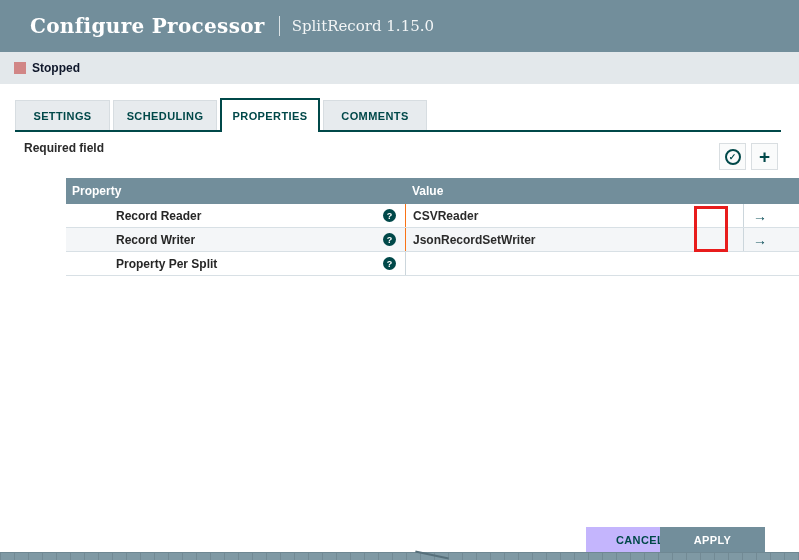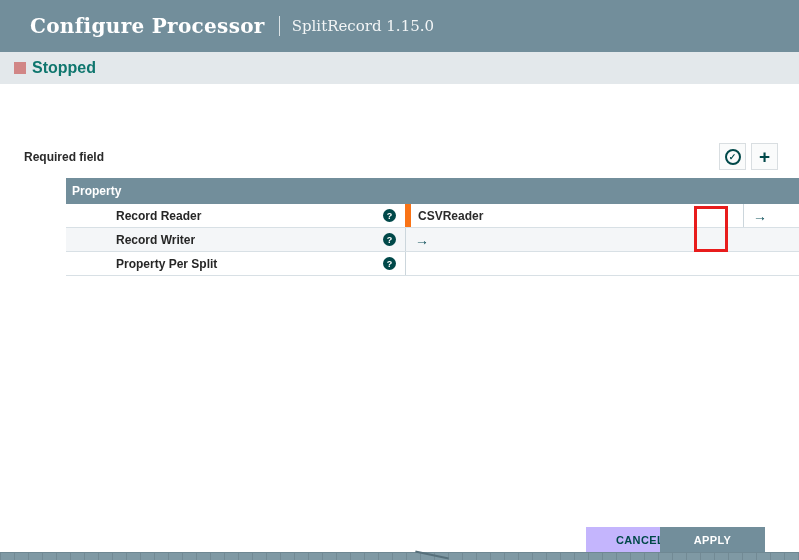--- a/index.html
+++ b/index.html
@@ -27,21 +27,21 @@
     font-family: "DejaVu Serif", serif; font-size: 15px; color: #f2f5f6;
   }
 
   
   .status-bar {
     position: absolute; left: 0; top: 52px; width: 799px; height: 32px;
     background: #e3e8eb; display: flex; align-items: center; padding-left: 14px;
   }
   .status-square { width: 12px; height: 12px; background: #d18686; }
   .status-label {
-    margin-left: 6px; font-size: 16px; font-weight: bold; color: #0f766e;
+    margin-left: 6px; font-size: 12px; font-weight: bold; color: #0f172a;
   }
 
   
   .tabs-wrap {
     position: absolute; left: 15px; top: 100px; width: 766px; height: 32px;
     border-bottom: 2px solid #004849; display: flex; align-items: flex-end;
   }
   .tab {
     height: 30px; display: flex; align-items: center; justify-content: center;
     font-size: 11px; font-weight: bold; letter-spacing: .4px; color: #004849;
@@ -52,21 +52,21 @@
   .tab-scheduling { width: 104px; }
   .tab-properties { width: 100px; }
   .tab-comments   { width: 104px; }
   .tab.active {
     background: #ffffff; border: 2px solid #004849; border-bottom: none;
     height: 34px; margin-bottom: -2px; position: relative; z-index: 2;
   }
 
   
   .required-label {
-    position: absolute; left: 24px; top: 150px;
+    position: absolute; left: 24px; top: 141px;
     font-size: 12px; font-weight: bold; color: #2a2a2a;
   }
   .icon-btn {
     position: absolute; top: 143px; width: 27px; height: 27px;
     background: #fafbfb; border: 1px solid #d9dee1;
     display: flex; align-items: center; justify-content: center; cursor: pointer;
   }
   .btn-checkcircle { left: 719px; }
   .btn-plus { left: 751px; }
   .circ-check {
@@ -89,21 +89,21 @@
     display: flex; height: 24px; align-items: center;
     border-bottom: 1px solid #d8e0e5; background: #ffffff;
   }
   .trow.alt { background: #f4f6f8; text-align: right; }
   .col-prop { width: 339px; display: flex; align-items: center; padding-left: 10px; }
   .thead .col-prop { padding-left: 6px; }
   .col-val {
     width: 338px; padding-left: 7px; align-self: stretch;
     display: flex; align-items: center;
   }
-  .trow .col-val { border-left: 6px solid #f97316; }
+  .trow .col-val { border-left: 1px solid #f97316; }
   .col-act {
     width: 87px; align-self: stretch; display: flex;
     align-items: center; justify-content: flex-start; padding-left: 9px;
   }
   .trow .col-act { border-left: 1px solid #ccd6dc; }
   .prop-name { font-weight: bold; padding-left: 40px; }
   .val-text { font-weight: bold; color: #2b2b2b; }
   .help-icon {
     margin-left: auto; margin-right: 9px;
     width: 13px; height: 13px; border-radius: 50%; background: #004849;
@@ -153,32 +153,39 @@
     <div class="dlg-title">Configure Processor</div>
     <div class="dlg-title-divider"></div>
     <div class="dlg-subtitle">SplitRecord 1.15.0</div>
   </div>
 
   <div class="status-bar">
     <div class="status-square"></div>
     <div class="status-label">Stopped</div>
   </div>
 
+  <div class="tabs-wrap">
+    <div class="tab tab-settings">SETTINGS</div>
+    <div class="tab tab-scheduling">SCHEDULING</div>
+    <div class="tab tab-properties active">PROPERTIES</div>
+    <div class="tab tab-comments">COMMENTS</div>
+  </div>
 
   <div class="required-label">Required field</div>
   <div class="icon-btn btn-checkcircle">
     <span class="circ-check">✓</span>
   </div>
   <div class="icon-btn btn-plus">
     <span class="plus-glyph">+</span>
   </div>
 
   <div class="prop-table">
     <div class="thead">
       <div class="col-prop">Property</div>
+      <div class="col-val">Value</div>
       <div class="col-act"></div>
     </div>
 
     <div class="trow">
       <div class="col-prop">
         <span class="prop-name">Record Reader</span>
         <span class="help-icon">?</span>
       </div>
       <div class="col-val">
         <span class="val-text">CSVReader</span>
@@ -186,20 +193,23 @@
       <div class="col-act">
         <span class="arrow-btn">→</span>
       </div>
     </div>
 
     <div class="trow alt">
       <div class="col-prop">
         <span class="prop-name">Record Writer</span>
         <span class="help-icon">?</span>
       </div>
+      <div class="col-val">
+        <span class="val-text">JsonRecordSetWriter</span>
+      </div>
       <div class="col-act">
         <span class="arrow-btn">→</span>
       </div>
     </div>
 
     <div class="trow">
       <div class="col-prop">
         <span class="prop-name">Property Per Split</span>
         <span class="help-icon">?</span>
       </div>

